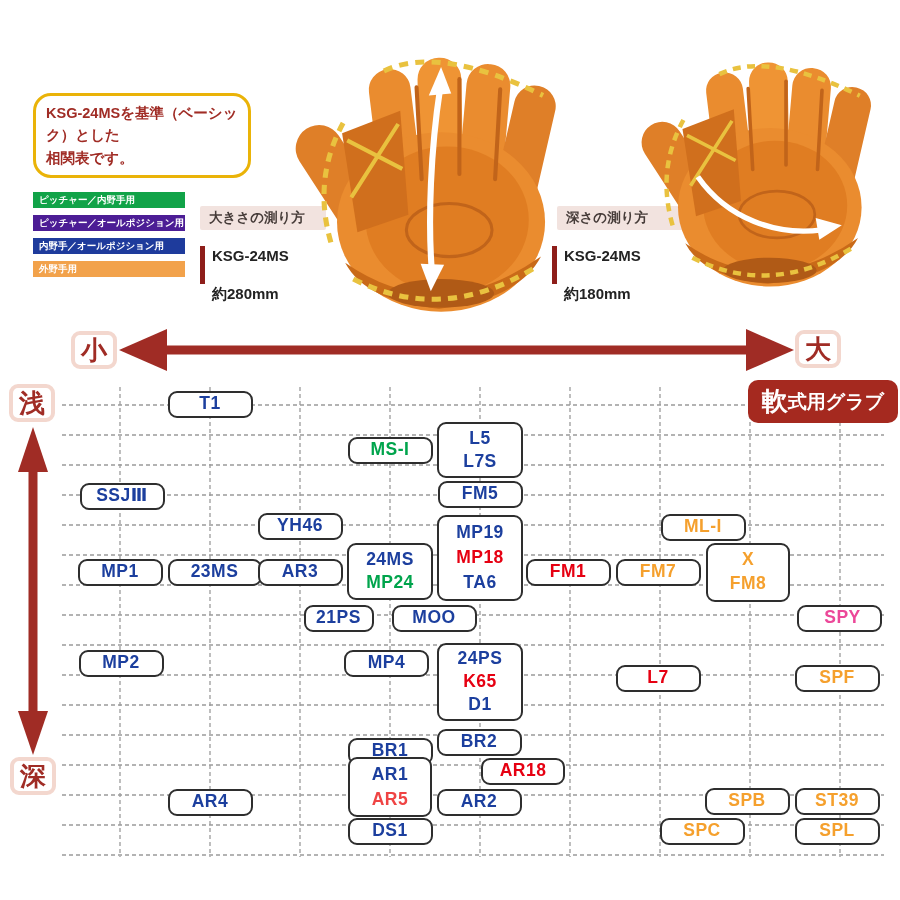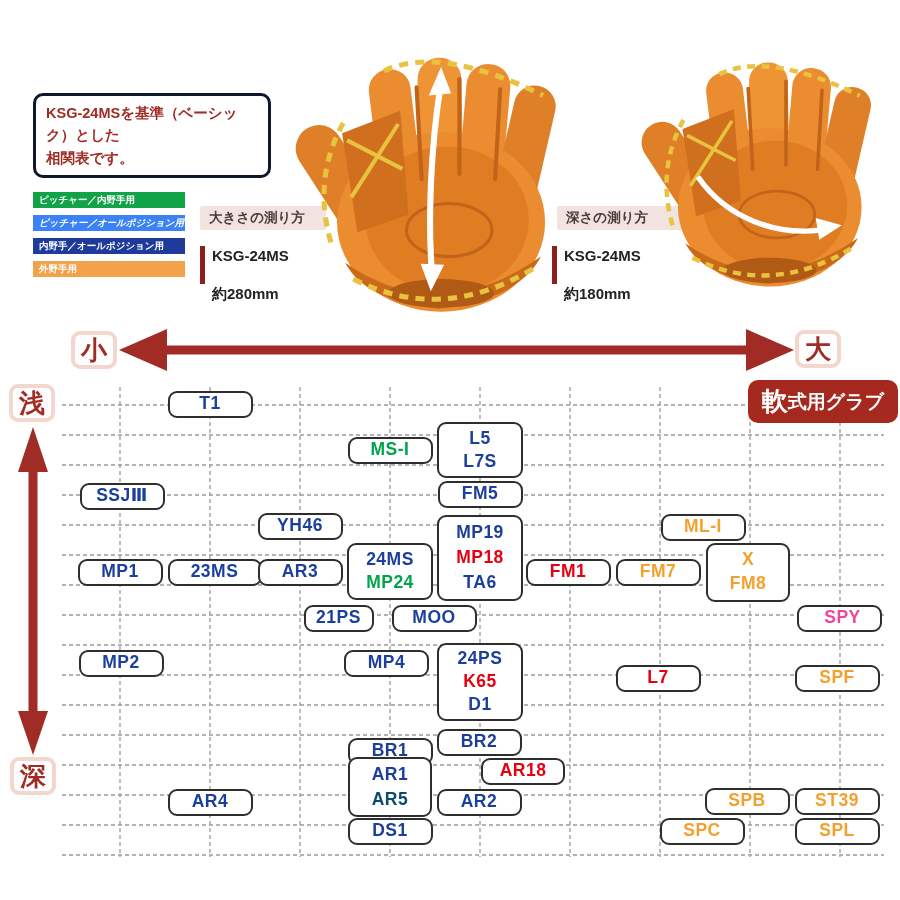--- a/index.html
+++ b/index.html
@@ -4,22 +4,22 @@
 <style>
   html,body{margin:0;padding:0;background:#fff;}
   .stage{position:relative;width:900px;height:900px;background:#ffffff;overflow:hidden;
          font-family:"Liberation Sans","DejaVu Sans",sans-serif;}
   .abs{position:absolute;}
 
   
   .title{left:35px;top:42px;color:#9e2a22;font-weight:bold;white-space:nowrap;}
   .title .main{font-size:31px;letter-spacing:1px;}
   .title .suffix{font-size:17px;margin-left:8px;}
-  .desc-box{left:33px;top:93px;width:238px;box-sizing:border-box;border:3px solid #0f172a;
-            border-radius:10px;padding:6px 10px;color:#a02c25;font-weight:bold;font-size:14.5px;
+  .desc-box{left:33px;top:93px;width:218px;box-sizing:border-box;border:3px solid #eab308;
+            border-radius:18px;padding:6px 10px;color:#a02c25;font-weight:bold;font-size:14.5px;
             line-height:1.55;white-space:pre-line;}
   .legend{left:33px;top:192px;}
   .legend-row{width:152px;height:16px;margin-bottom:7px;color:#fff;font-size:9.5px;font-weight:bold;
               line-height:16px;padding-left:6px;box-sizing:border-box;white-space:nowrap;overflow:hidden;}
   .measure-caption{height:24px;width:126px;background:#f2e3df;color:#453b38;font-weight:bold;
                    font-size:13.5px;line-height:24px;padding-left:9px;box-sizing:border-box;border-radius:2px;
                    white-space:nowrap;}
   .measure-body{display:flex;}
   .measure-bar{width:5px;background:#8e1e1a;margin-right:7px;}
   .measure-text{font-size:15px;font-weight:bold;color:#232323;line-height:1.25;white-space:pre-line;padding-top:1px;}
@@ -46,21 +46,21 @@
 <body>
 
 <div class="stage">
 
 
   <div class="abs desc-box">KSG-24MSを基準（ベーシック）とした
 相関表です。</div>
 
   <div class="abs legend" id="legend">
       <div class="legend-row" style="background: rgb(17, 163, 72);">ピッチャー／内野手用</div>
-      <div class="legend-row" style="background: #3b82f6; font-style: italic;">ピッチャー／オールポジション用</div>
+      <div class="legend-row" style="background: #4c1d95;">ピッチャー／オールポジション用</div>
       <div class="legend-row" style="background: rgb(30, 59, 156);">内野手／オールポジション用</div>
       <div class="legend-row" style="background: rgb(242, 162, 75);">外野手用</div>
     </div>
 
   <div class="abs" style="left:200px;top:206px;">
     <div class="measure-caption">大きさの測り方</div>
   </div>
   <div class="abs measure-body" style="left:200px;top:246px;height:38px;">
     <div class="measure-bar"></div>
     <div class="measure-text"><span>KSG-24MS</span><br>
@@ -257,21 +257,21 @@
         <span style="color: rgb(245, 160, 45);">SPF</span>
       </div>
       <div class="node" style="left: 347.5px; top: 728.5px; width: 85px; height: 27px; margin-top: 9px;">
         <span style="color: rgb(28, 63, 158);">BR1</span>
       </div>
       <div class="node" style="left: 436.5px; top: 728.5px; width: 85px; height: 27px;">
         <span style="color: rgb(28, 63, 158);">BR2</span>
       </div>
       <div class="node" style="left: 348px; top: 757px; width: 84px; height: 60px;">
         <span style="color: rgb(28, 63, 158);">AR1</span>
-        <span style="color: #0c4a6e;">AR5</span>
+        <span style="color: #ef4444;">AR5</span>
       </div>
       <div class="node" style="left: 481px; top: 757.5px; width: 84px; height: 27px;">
         <span style="color: rgb(230, 0, 18);">AR18</span>
       </div>
       <div class="node" style="left: 167.5px; top: 788.5px; width: 85px; height: 27px;">
         <span style="color: rgb(28, 63, 158);">AR4</span>
       </div>
       <div class="node" style="left: 436.5px; top: 788.5px; width: 85px; height: 27px;">
         <span style="color: rgb(28, 63, 158);">AR2</span>
       </div>

